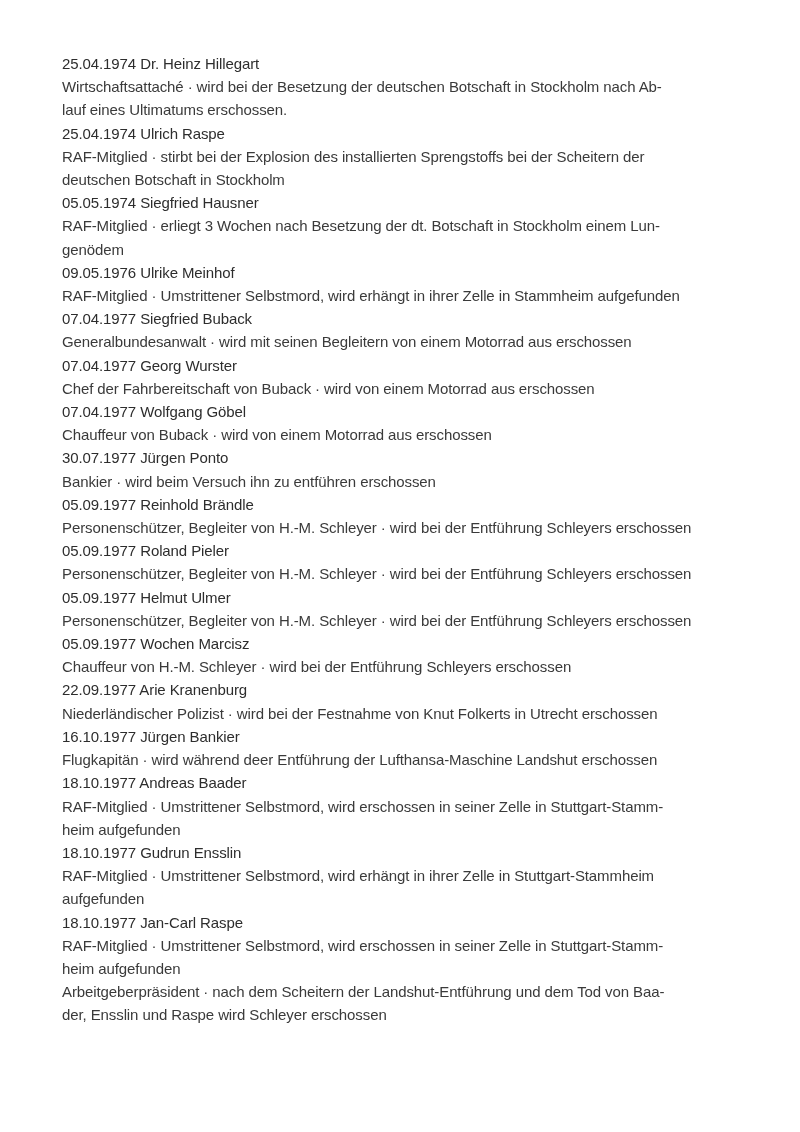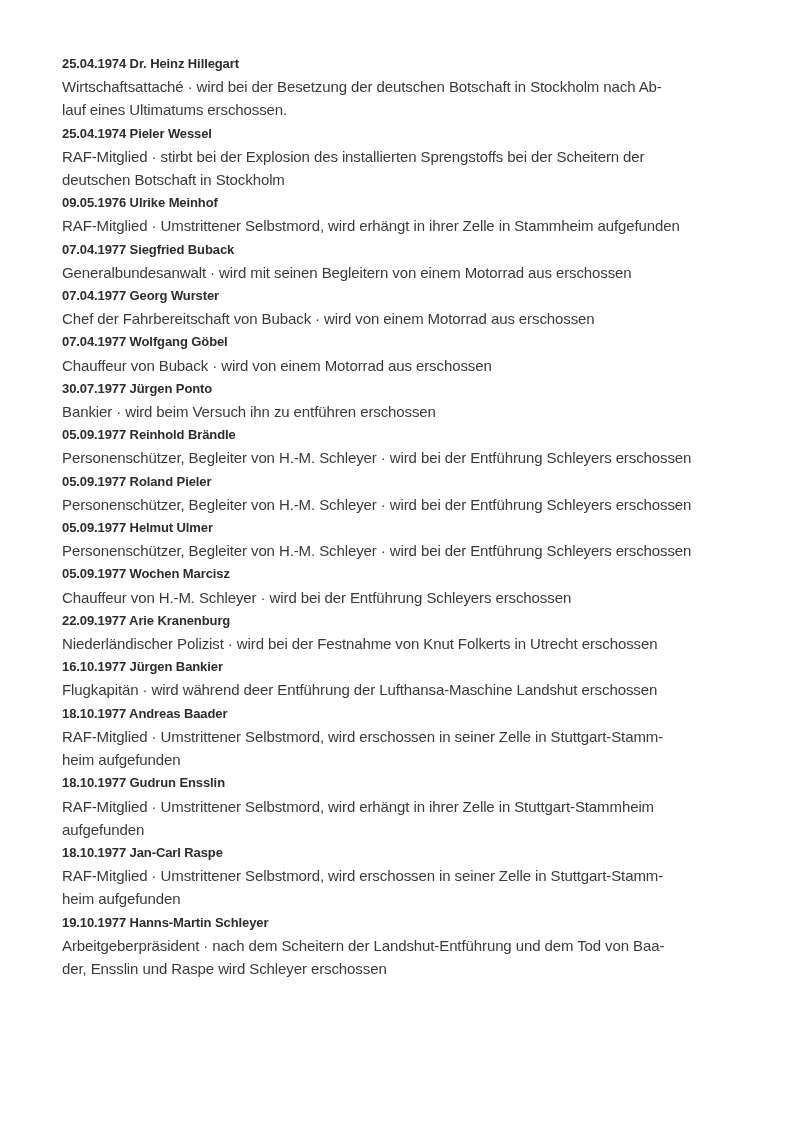--- a/index.html
+++ b/index.html
@@ -29,23 +29,23 @@
     letter-spacing: -0.1px;
     color: #3a3a3a;
   }
   .entry {
     margin: 0;
     padding: 0;
   }
   .entry-heading {
     margin: 0;
     padding: 0;
-    font-size: 13px;
+    font-size: 15px;
     line-height: 23.2px;
-    font-weight: 700;
+    font-weight: 400;
     color: #2d2d2d;
     white-space: nowrap;
   }
   .entry-desc {
     margin: 0;
     padding: 0;
   }
   .desc-line {
     white-space: nowrap;
     color: #3a3a3a;
@@ -58,27 +58,34 @@
   <div class="content" id="entries">
   <section class="entry">
     <h2 class="entry-heading"><span class="date">25.04.1974</span> <span class="name">Dr. Heinz Hillegart</span></h2>
     <div class="entry-desc">
           <div class="desc-line">Wirtschaftsattaché · wird bei der Besetzung der deutschen Botschaft in Stockholm nach Ab-</div>
           <div class="desc-line">lauf eines Ultimatums erschossen.</div>
         </div>
   </section>
 
   <section class="entry">
-    <h2 class="entry-heading"><span class="date">25.04.1974</span> <span class="name">Pieler Wessel</span></h2>
+    <h2 class="entry-heading"><span class="date">25.04.1974</span> <span class="name">Ulrich Raspe</span></h2>
     <div class="entry-desc">
           <div class="desc-line">RAF-Mitglied · stirbt bei der Explosion des installierten Sprengstoffs bei der Scheitern der</div>
           <div class="desc-line">deutschen Botschaft in Stockholm</div>
         </div>
   </section>
 
+  <section class="entry">
+    <h2 class="entry-heading"><span class="date">05.05.1974</span> <span class="name">Siegfried Hausner</span></h2>
+    <div class="entry-desc">
+          <div class="desc-line">RAF-Mitglied · erliegt 3 Wochen nach Besetzung der dt. Botschaft in Stockholm einem Lun-</div>
+          <div class="desc-line">genödem</div>
+        </div>
+  </section>
 
   <section class="entry">
     <h2 class="entry-heading"><span class="date">09.05.1976</span> <span class="name">Ulrike Meinhof</span></h2>
     <div class="entry-desc">
           <div class="desc-line">RAF-Mitglied · Umstrittener Selbstmord, wird erhängt in ihrer Zelle in Stammheim aufgefunden</div>
         </div>
   </section>
 
   <section class="entry">
     <h2 class="entry-heading"><span class="date">07.04.1977</span> <span class="name">Siegfried Buback</span></h2>
@@ -168,20 +175,19 @@
 
   <section class="entry">
     <h2 class="entry-heading"><span class="date">18.10.1977</span> <span class="name">Jan-Carl Raspe</span></h2>
     <div class="entry-desc">
           <div class="desc-line">RAF-Mitglied · Umstrittener Selbstmord, wird erschossen in seiner Zelle in Stuttgart-Stamm-</div>
           <div class="desc-line">heim aufgefunden</div>
         </div>
   </section>
 
   <section class="entry">
-    <h2 class="entry-heading"><span class="date">19.10.1977</span> <span class="name">Hanns-Martin Schleyer</span></h2>
     <div class="entry-desc">
           <div class="desc-line">Arbeitgeberpräsident · nach dem Scheitern der Landshut-Entführung und dem Tod von Baa-</div>
           <div class="desc-line">der, Ensslin und Raspe wird Schleyer erschossen</div>
         </div>
   </section>
 </div>
 </div>
 
 </body></html>

